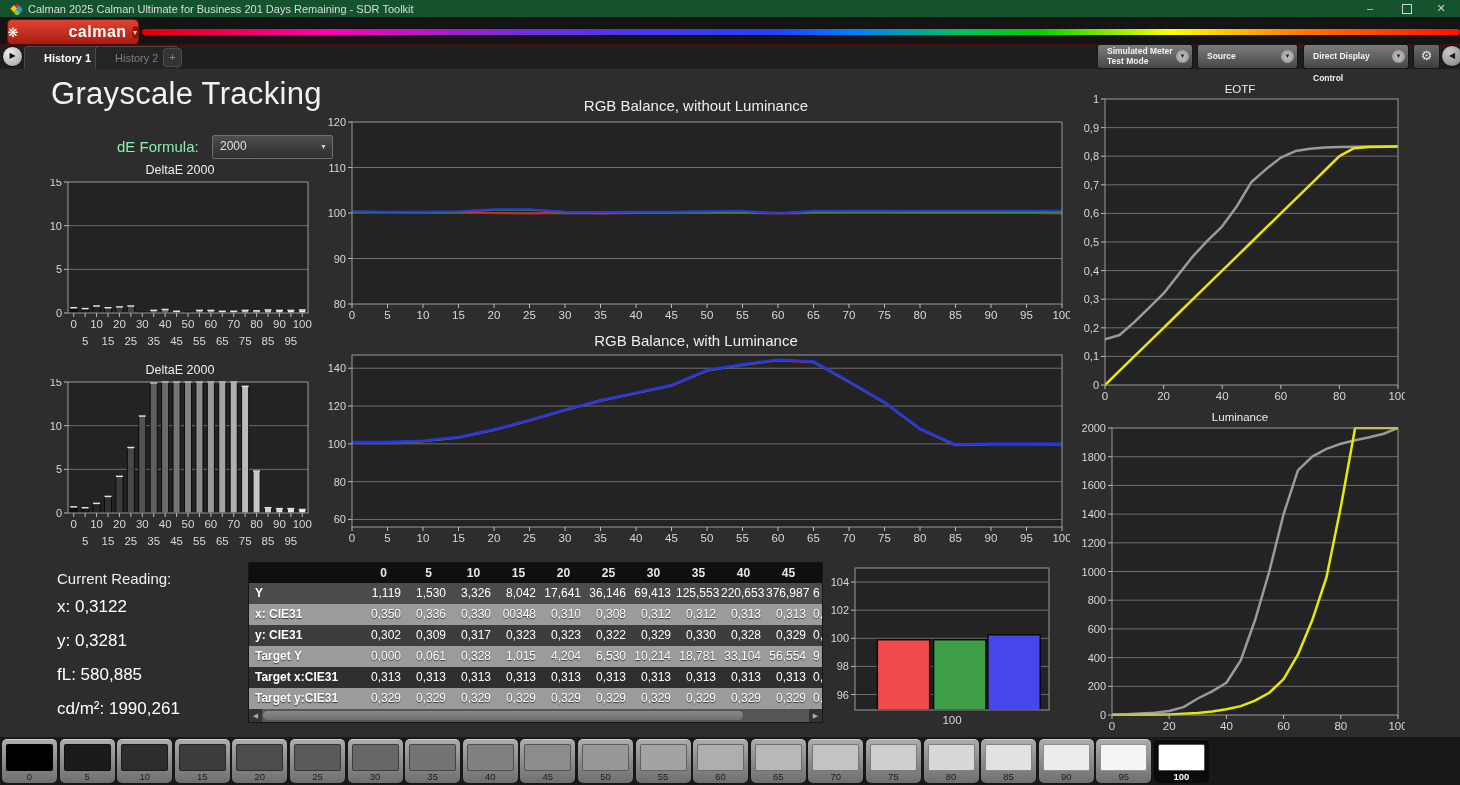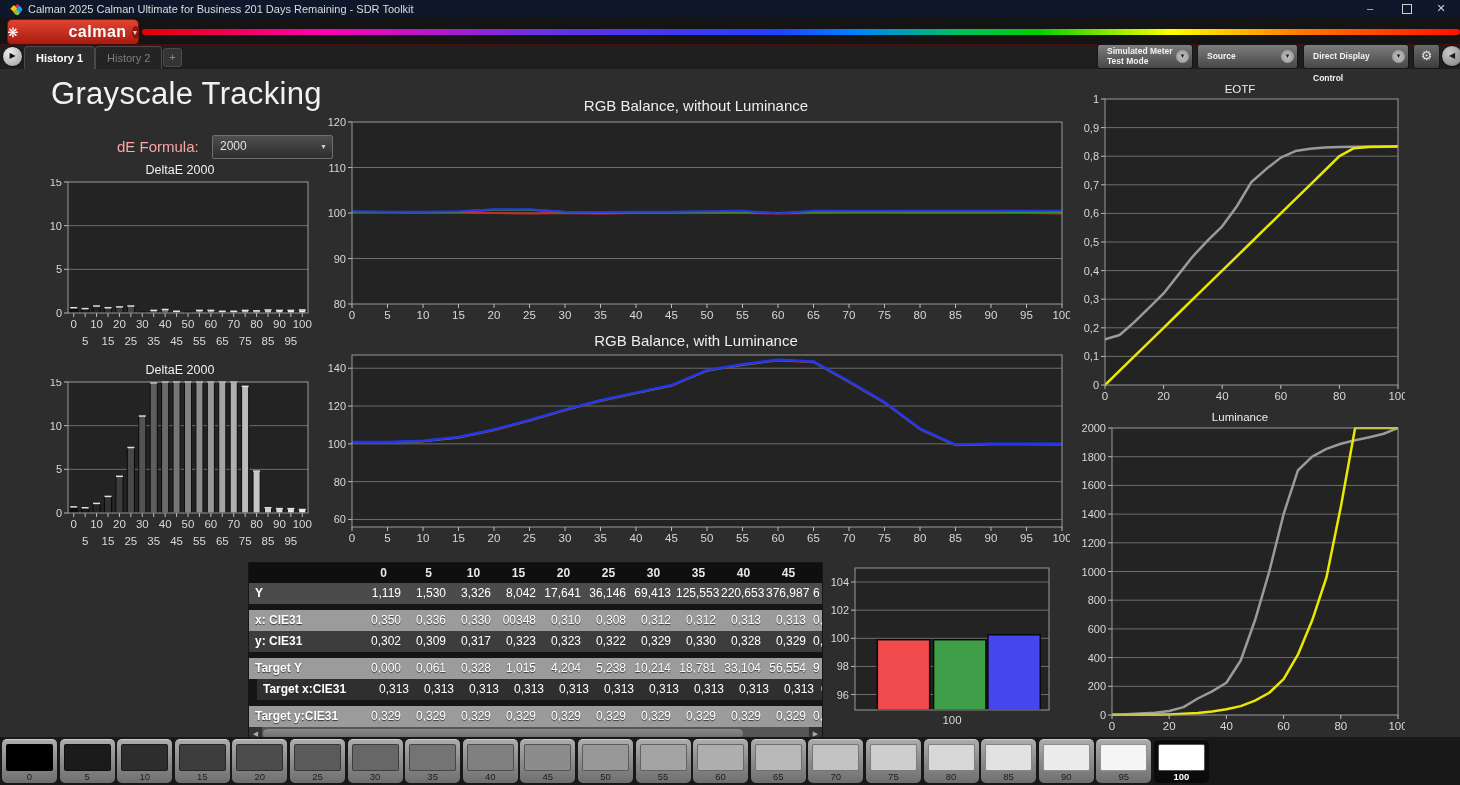--- a/index.html
+++ b/index.html
@@ -1,21 +1,21 @@
 <!DOCTYPE html>
 <html><head>
 <meta charset="utf-8">
 <style>
   html,body{margin:0;padding:0;background:#000;}
   #app{position:relative;width:1460px;height:785px;background:#2d2d2d;overflow:hidden;
        font-family:"Liberation Sans",sans-serif;color:#e8e8e8;-webkit-font-smoothing:antialiased;}
   .abs{position:absolute;}
 
   
-  #titlebar{left:0;top:0;width:1460px;height:17px;background:#0f172a;display:flex;align-items:center;}
+  #titlebar{left:0;top:0;width:1460px;height:17px;background:#14532d;display:flex;align-items:center;}
   #titlebar .ttl{font-size:11px;color:#dcdcdc;margin-left:6px;white-space:nowrap;}
   #appicon{width:12px;height:12px;margin-left:10px;}
   .wctl{position:absolute;top:0;width:30px;height:17px;text-align:center;font-size:11px;color:#cfcfcf;line-height:16px;cursor:default;}
   #btn-min{right:75px;} #btn-max{right:38px;} #btn-close{right:4px;}
   #btn-max .sq{display:inline-block;width:8px;height:8px;border:1px solid #cfcfcf;margin-top:4px;}
 
   
   #header{left:0;top:17px;width:1460px;height:27px;background:#141414;}
   #logo{left:7px;top:19px;width:130px;height:24px;border-radius:5px;
         background:linear-gradient(#e04432,#a81b10);border:1px solid #7c120a;
@@ -24,21 +24,21 @@
   #logo .lg-text{color:#fff;font-size:16px;font-weight:bold;letter-spacing:.5px;margin-left:45px;}
   #logo .lg-dd{width:13px;height:13px;border-radius:50%;background:#8e150c;color:#f3c9c4;font-size:7px;line-height:13px;text-align:center;}
   #spectrum{left:142px;top:29px;width:1318px;height:6px;border-radius:3px;
     background:linear-gradient(90deg,#e00000 0%,#ff00b4 14%,#6a30e0 30%,#2040ff 48%,#0080ff 54%,#00c060 62%,#00d000 68%,#ffff00 78%,#ff7800 88%,#ff1000 100%);}
 
   
   #tabbar{left:0;top:44px;width:1460px;height:24px;background:#1e1e1e;border-top:1px solid #4a0d0d;}
   #tab-scroll{left:2px;top:46px;width:19px;height:19px;border-radius:50%;
      background:radial-gradient(circle at 35% 30%,#f0f0f0,#9a9a9a);border:1px solid #111;
      color:#111;font-size:8px;line-height:18px;text-align:center;cursor:pointer;}
-  .tab{position:absolute;top:46px;height:22px;line-height:22px;padding:0 11px;font-size:11px;
+  .tab{position:absolute;top:46px;height:22px;line-height:22px;padding:0 19px;font-size:11px;
        border:1px solid #4a4a4a;border-bottom:none;border-radius:4px 4px 0 0;cursor:pointer;}
   #tab-h1{left:24px;background:#2d2d2d;color:#fff;font-weight:bold;}
   #tab-h2{left:95px;background:#242424;color:#7d7d7d;}
   #tab-add{left:163px;top:48px;width:17px;height:17px;background:#343434;border:1px solid #4a4a4a;border-radius:3px;
      color:#8a8a8a;text-align:center;line-height:16px;font-size:11px;cursor:pointer;}
 
   .ddbtn{position:absolute;top:44px;height:23px;border-radius:3px;border:1px solid #161616;
      background:linear-gradient(#7d7d7d,#474747);cursor:pointer;}
   .ddbtn .ybar{position:absolute;left:2px;top:2px;bottom:2px;width:3px;border-radius:1px;}
   .ddbtn .dtxt{position:absolute;left:9px;top:1px;right:18px;color:#f2f2f2;font-size:8.5px;line-height:10px;font-weight:bold;}
@@ -47,21 +47,21 @@
      background:radial-gradient(#c4c4c4,#8f8f8f);color:#222;font-size:6px;line-height:13px;text-align:center;}
   #dd-meter{left:1097px;width:94px;} #dd-source{left:1197px;width:99px;} #dd-display{left:1303px;width:104px;}
   #btn-gear{left:1413px;top:44px;width:25px;height:23px;border-radius:3px;border:1px solid #161616;
      background:linear-gradient(#6a6a6a,#3d3d3d);color:#e0e0e0;font-size:13px;line-height:22px;text-align:center;cursor:pointer;}
   #btn-collapse{left:1441px;top:45px;width:20px;height:20px;border-radius:50%;
      background:radial-gradient(circle at 35% 30%,#c9c9c9,#7f7f7f);border:1px solid #111;
      color:#1a1a1a;font-size:8px;line-height:19px;text-align:center;cursor:pointer;}
 
   
   #page-title{left:51px;top:76px;font-size:31px;font-weight:300;color:#f2f2f2;letter-spacing:.3px;}
-  #de-label{left:117px;top:138px;font-size:15px;color:#fca5a5;}
+  #de-label{left:117px;top:138px;font-size:15px;color:#86efac;}
   #de-select{left:212px;top:135px;width:112px;height:22px;background:linear-gradient(#4e4e4e,#2e2e2e);
      border:1px solid #6e6e6e;border-radius:2px;color:#e0e0e0;font-size:12px;line-height:20px;padding-left:7px;cursor:pointer;}
   #de-select .sarr{position:absolute;right:5px;top:0;font-size:7px;color:#cfcfcf;line-height:22px;}
 
   .ctitle{position:absolute;text-align:center;color:#eeeeee;}
   .chart{position:absolute;}
   .chart svg text{font-family:"Liberation Sans",sans-serif;}
 
   
   #reading{left:57px;top:570px;}
@@ -69,22 +69,22 @@
   #reading .rl{font-size:17px;color:#ffffff;margin-bottom:14px;}
 
   
   #meas-table{left:248px;top:562px;width:573px;background:#151515;border:1px solid #161616;overflow:hidden;}
   .trow{display:flex;height:21px;line-height:21px;white-space:nowrap;}
   .trow.head{height:20px;line-height:20px;background:#0f0f0f;}
   .tcell{flex:0 0 45px;width:45px;text-align:right;padding-right:5px;font-size:12px;box-sizing:border-box;}
   .tcell.lab{flex:0 0 112px;width:112px;text-align:left;padding-left:6px;font-weight:bold;}
   .trow.head .tcell{text-align:center;padding-right:0;font-weight:bold;color:#e8e8e8;}
   .tcell.clip{text-align:left;padding-left:2px;}
-  .r-d1{background:#4b4b4b;color:#fff;} .r-d2{background:#3d3d3d;color:#fff;} .r-d3{background:#2f2f2f;color:#fff;margin-left:8px;}
-  .r-lt{background:#9b9b9b;color:#fff;text-shadow:0 1px 1px rgba(0,0,0,.65);margin-top:6px;}
+  .r-d1{background:#4b4b4b;color:#fff;} .r-d2{background:#3d3d3d;color:#fff;} .r-d3{background:#2f2f2f;color:#fff;}
+  .r-lt{background:#9b9b9b;color:#fff;text-shadow:0 1px 1px rgba(0,0,0,.65);}
   #tscroll{display:flex;height:13px;background:#555;align-items:center;}
   .sarrbox{flex:0 0 13px;height:13px;background:#333;color:#aaa;font-size:7px;line-height:13px;text-align:center;cursor:pointer;}
   #tthumb{height:9px;width:480px;margin-left:1px;background:linear-gradient(#8a8a8a,#6e6e6e);border-radius:5px;cursor:pointer;}
   #ttrack-right{flex:1;}
 
   
   #patchbar{left:0;top:737px;width:1460px;height:48px;background:#181818;}
   #patches{position:absolute;left:2px;top:2px;display:flex;gap:2.6px;}
   .patch{width:55px;height:43px;border-radius:5px;background:linear-gradient(#ababab,#6e6e6e);
      border-top:1px solid #c9c9c9;position:relative;cursor:pointer;}
@@ -629,20 +629,27 @@
             <rect x="28" y="4" width="194" height="144"></rect>
           </clipPath>
         </defs>
         <rect x="50.31" y="76.70297029702967" width="52.38" height="70.29702970297033" fill="#f04a4d" stroke="#0a0a0a" stroke-width="1.5"></rect>
         <rect x="106.57" y="76.70297029702967" width="52.38" height="70.29702970297033" fill="#3f9f49" stroke="#0a0a0a" stroke-width="1.5"></rect>
         <rect x="160.89" y="71.78217821782182" width="52.38" height="75.21782178217818" fill="#4646ee" stroke="#0a0a0a" stroke-width="1.5"></rect>
         <rect x="28" y="5" width="194" height="142" fill="none" stroke="#9a9a9a"></rect>
         <text x="125" y="161" text-anchor="middle" fill="#d8d8d8" font-size="11.5">100</text>
       </svg></div>
 
+  <div id="reading" class="abs">
+    <div class="rh">Current Reading:</div>
+    <div class="rl">x: 0,3122</div>
+    <div class="rl">y: 0,3281</div>
+    <div class="rl">fL: 580,885</div>
+    <div class="rl">cd/m²: 1990,261</div>
+  </div>
 
   <div id="meas-table" class="abs">
       <div class="trow head">
         <div class="tcell lab"></div>
         <div class="tcell">0</div>
         <div class="tcell">5</div>
         <div class="tcell">10</div>
         <div class="tcell">15</div>
         <div class="tcell">20</div>
         <div class="tcell">25</div>
@@ -694,21 +701,21 @@
         <div class="tcell">0,329</div>
         <div class="tcell clip">0,</div>
       </div>
       <div class="trow r-lt">
         <div class="tcell lab">Target Y</div>
         <div class="tcell">0,000</div>
         <div class="tcell">0,061</div>
         <div class="tcell">0,328</div>
         <div class="tcell">1,015</div>
         <div class="tcell">4,204</div>
-        <div class="tcell">5,238</div>
+        <div class="tcell">6,530</div>
         <div class="tcell">10,214</div>
         <div class="tcell">18,781</div>
         <div class="tcell">33,104</div>
         <div class="tcell">56,554</div>
         <div class="tcell clip">9</div>
       </div>
       <div class="trow r-d3">
         <div class="tcell lab">Target x:CIE31</div>
         <div class="tcell">0,313</div>
         <div class="tcell">0,313</div>

